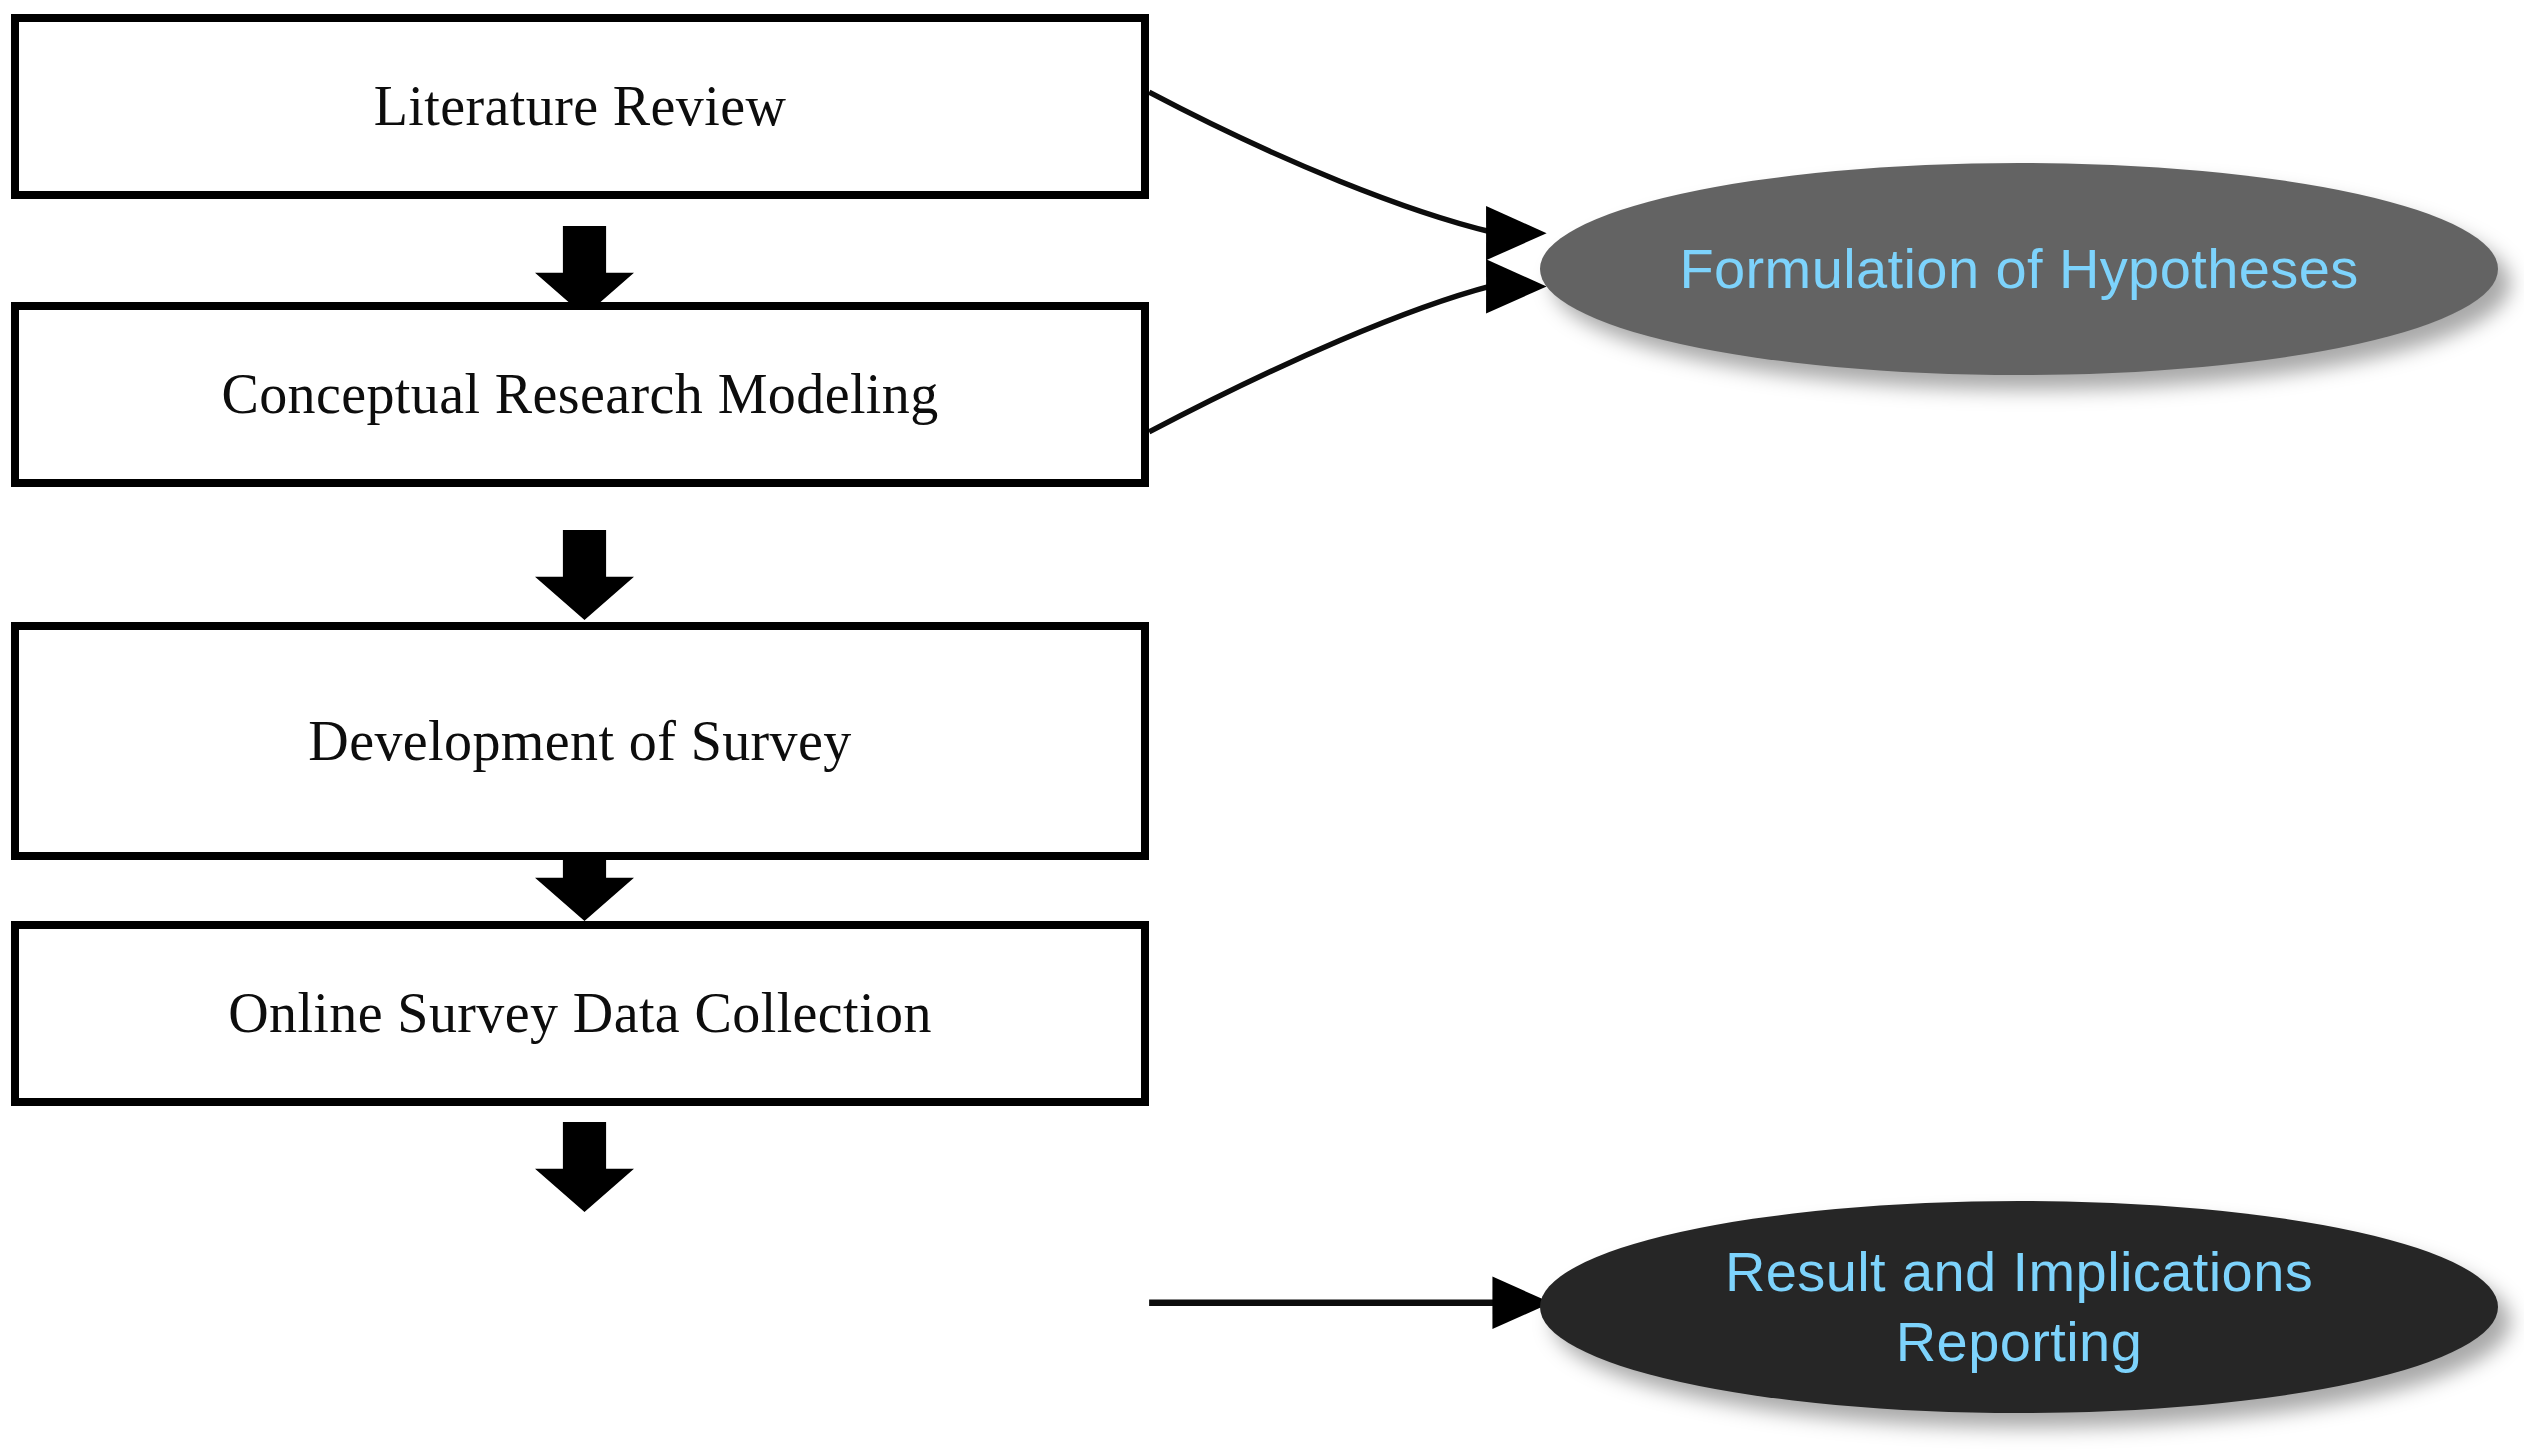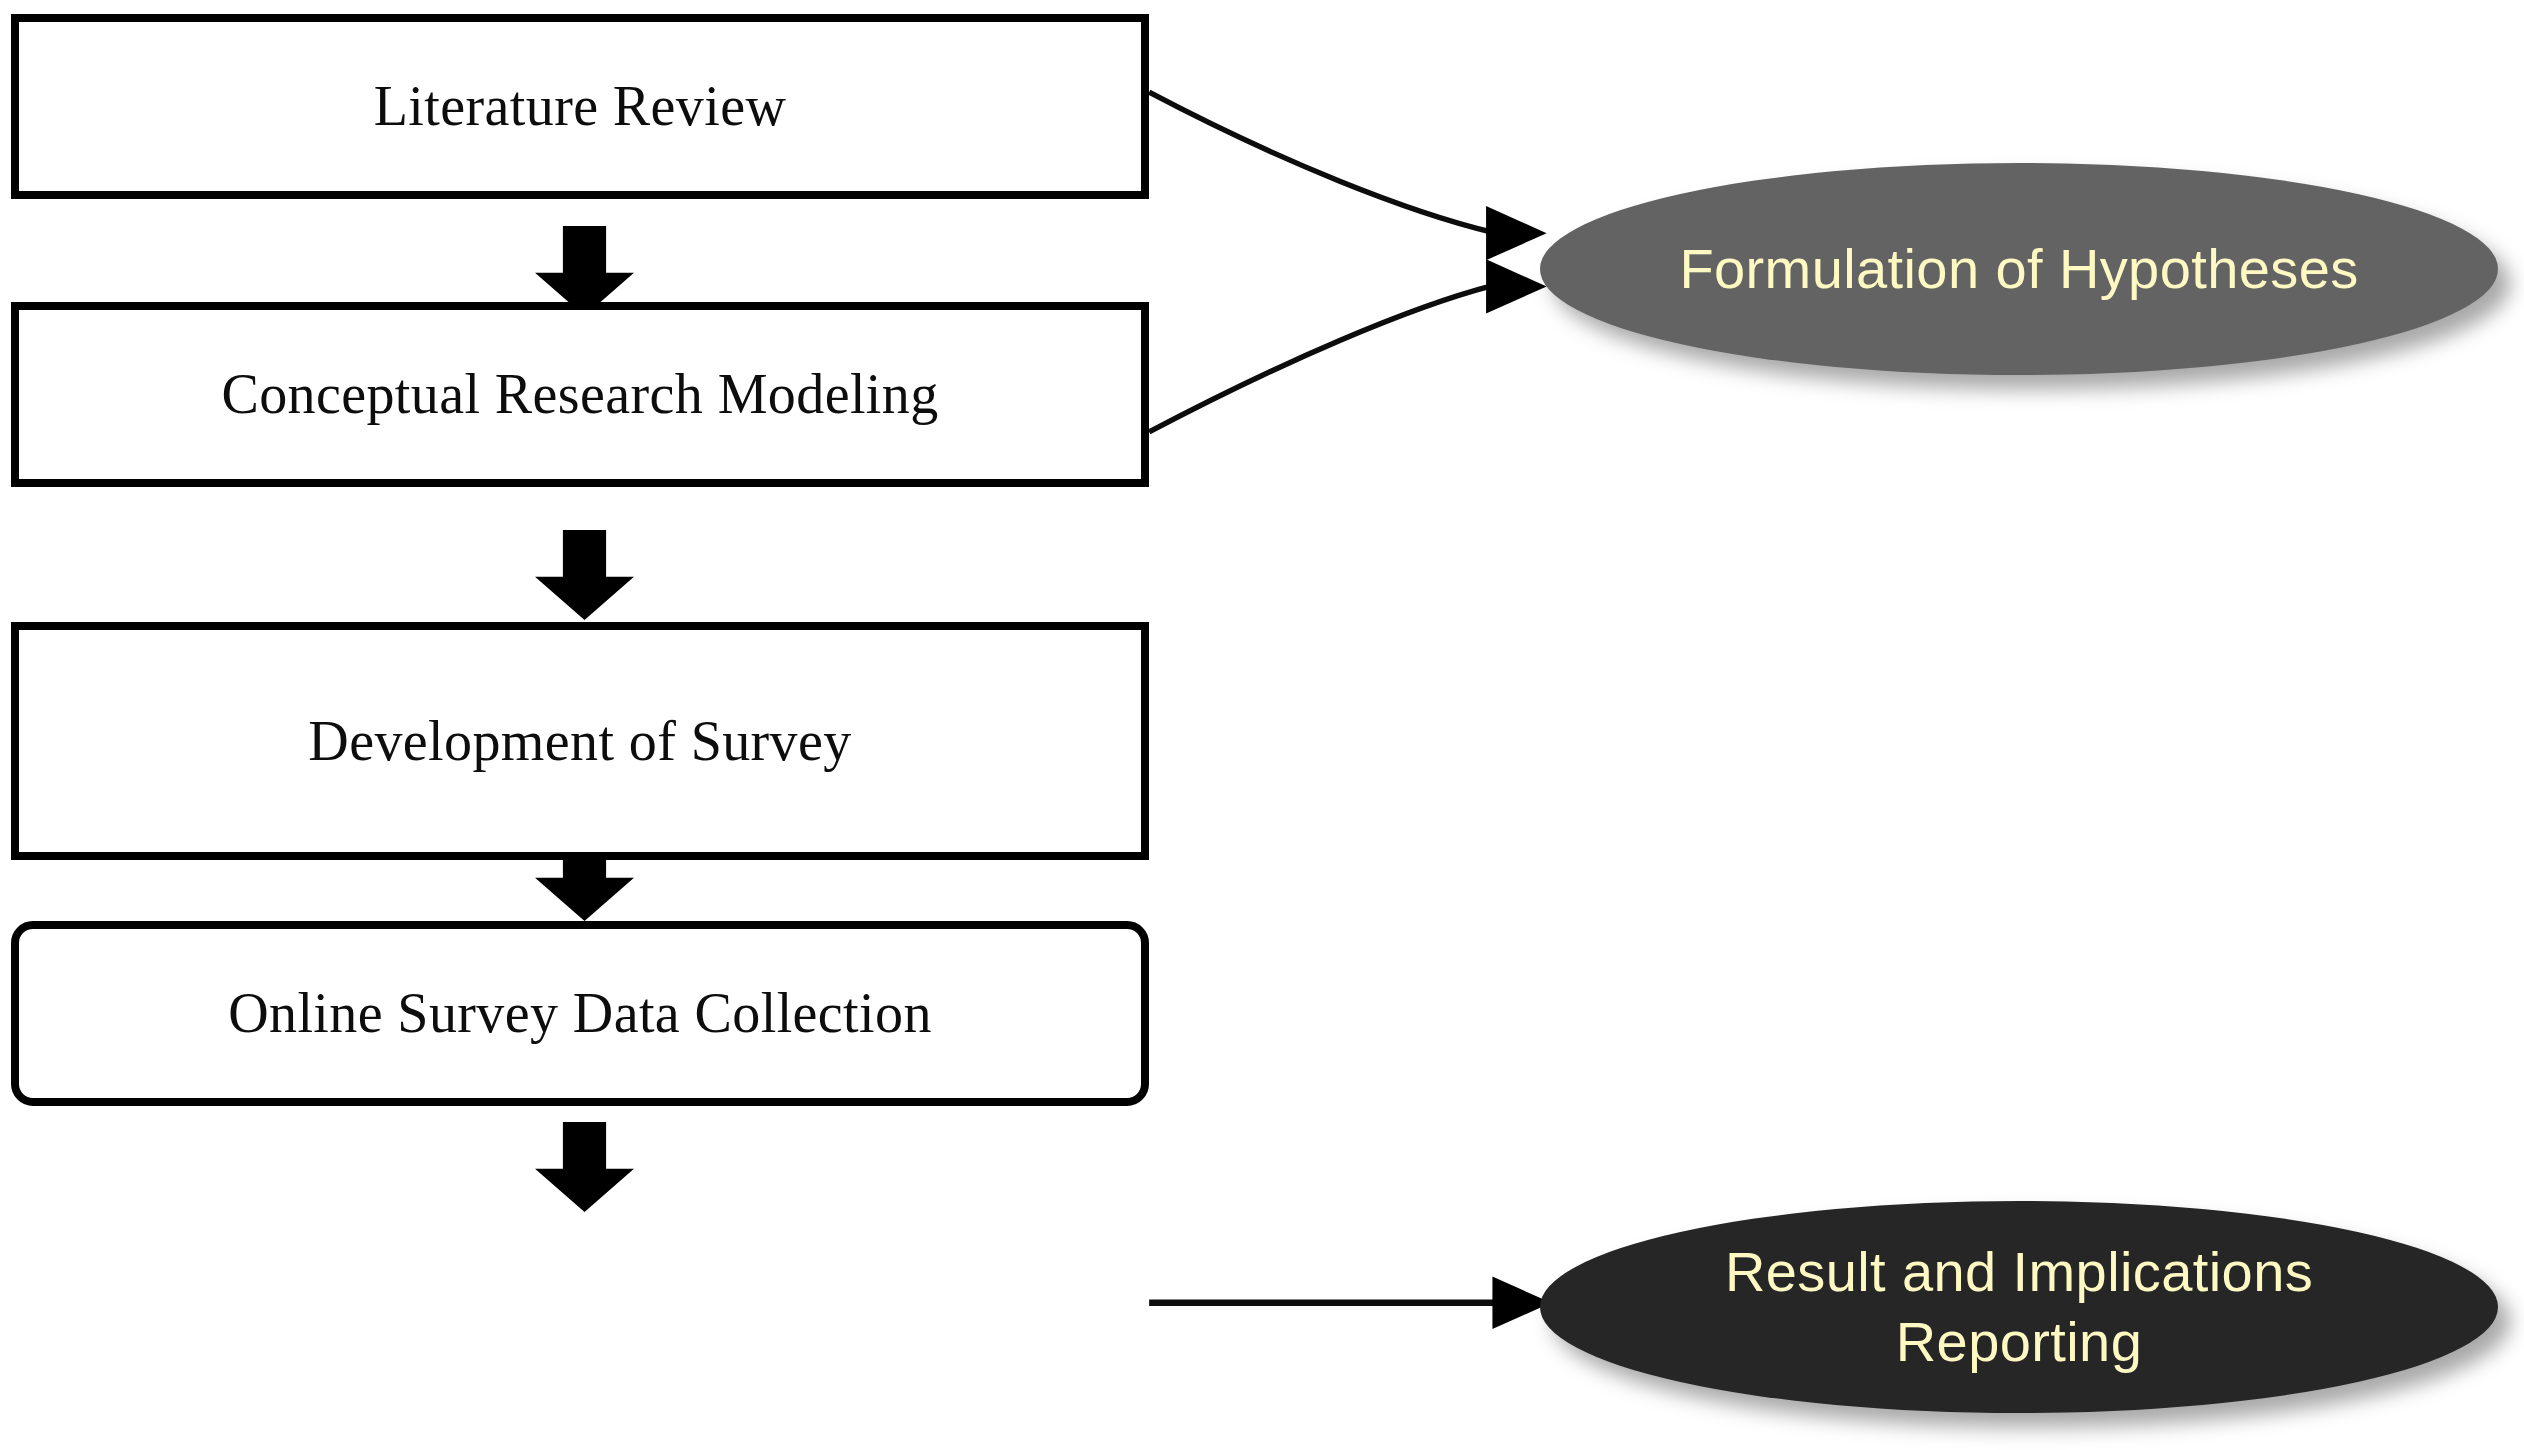--- a/index.html
+++ b/index.html
@@ -47,21 +47,21 @@
     display: flex;
     align-items: center;
     justify-content: center;
     text-align: center;
     box-shadow: 12.6px 14.5px 20px rgba(0,0,0,0.34);
   }
   .ellipse-label {
     font-family: "Liberation Sans", sans-serif;
     font-size: 56px;
     line-height: 1.25;
-    color: #fef9c3;
+    color: #7dd3fc;
     font-weight: 400;
     letter-spacing: 0.4px;
     padding: 0 31px;
   }
   
   #connectors {
     position: absolute;
     left: 0;
     top: 0;
     width: 2525px;
@@ -112,21 +112,21 @@
   </div>
 
   <div class="proc-box" style="left:11px; top:302px; width:1138px; height:185px;">
     <span class="proc-label">Conceptual Research Modeling</span>
   </div>
 
   <div class="proc-box" style="left:11px; top:622px; width:1138px; height:238px;">
     <span class="proc-label">Development of Survey</span>
   </div>
 
-  <div class="proc-box" style="left:11px; top:921px; width:1138px; height:185px;border-radius:22px;">
+  <div class="proc-box" style="left:11px; top:921px; width:1138px; height:185px;">
     <span class="proc-label">Online Survey Data Collection</span>
   </div>
 
 
   <div class="ellipse" style="left:1540px; top:163px; width:958px; height:212px; background:#636363;">
     <span class="ellipse-label">Formulation of Hypotheses</span>
   </div>
 
   <div class="ellipse" style="left:1540px; top:1201px; width:958px; height:212px; background:#262626;">
     <span class="ellipse-label">

